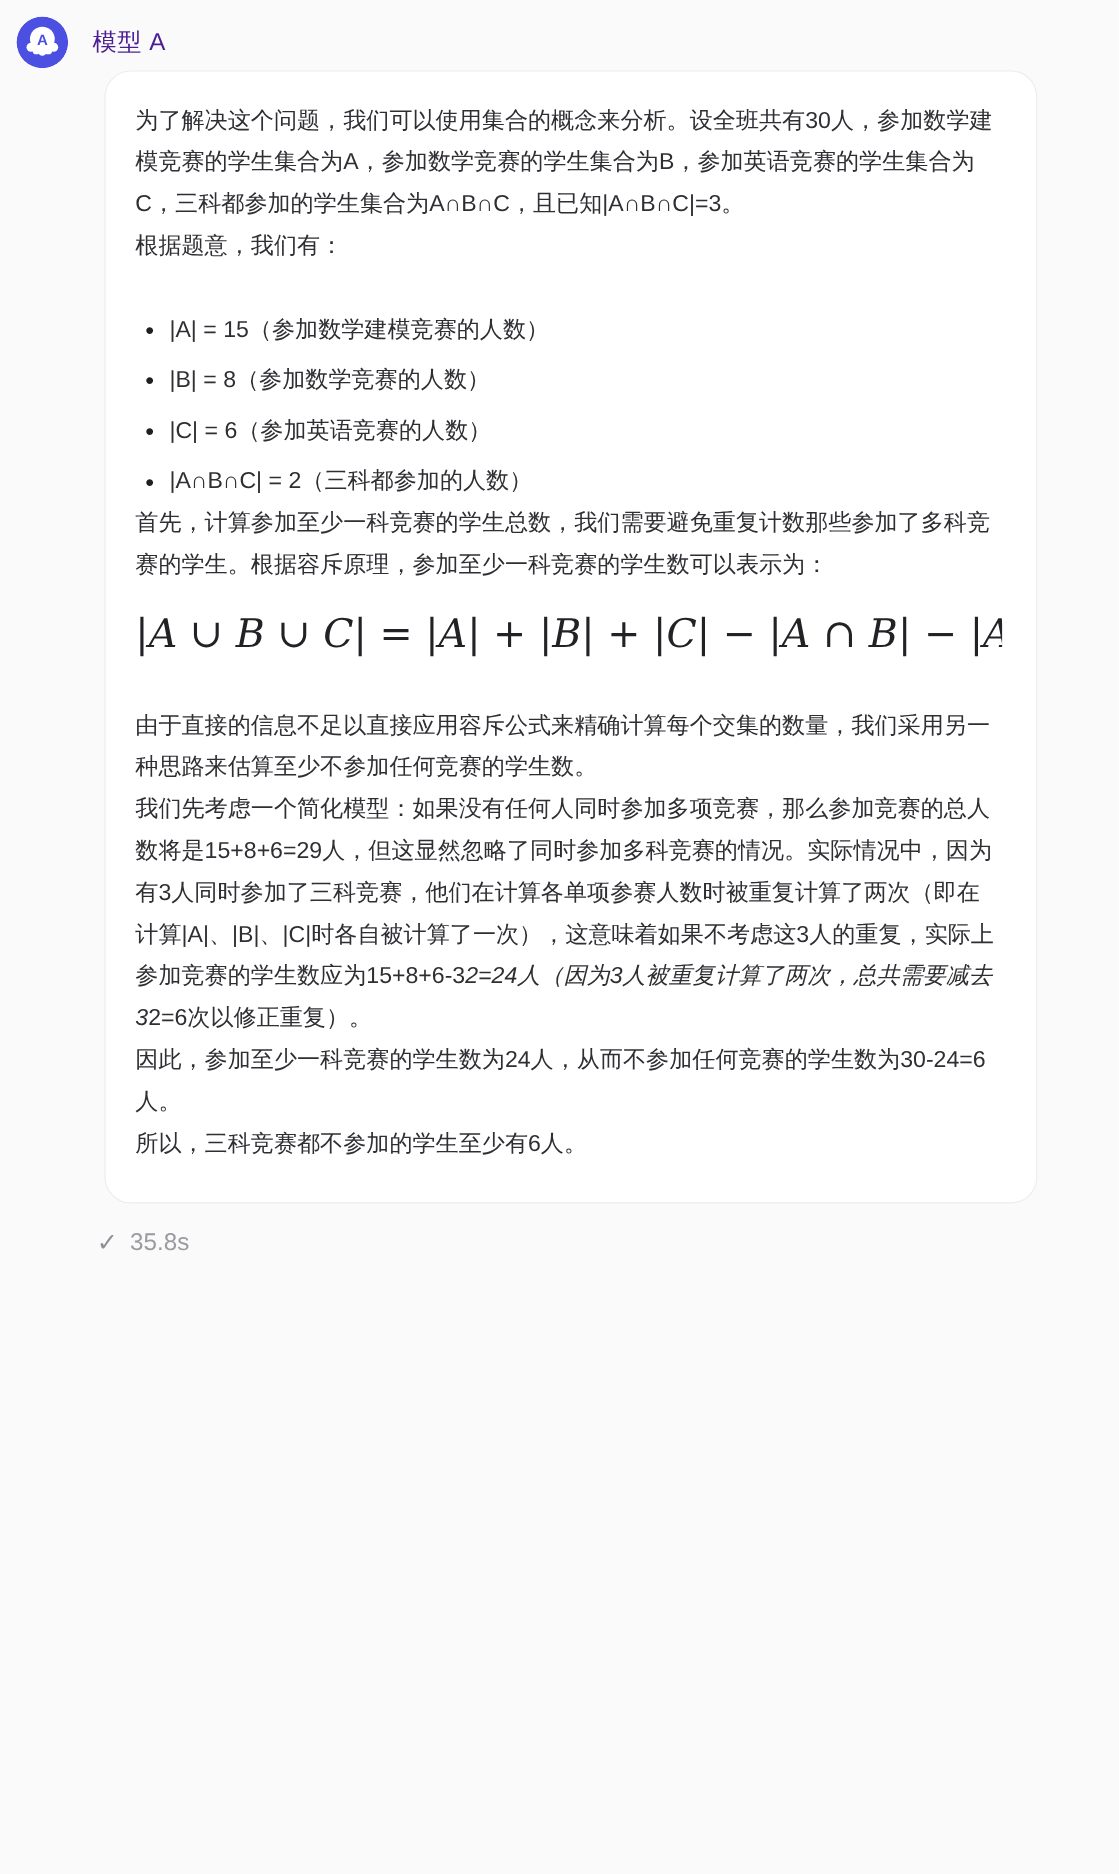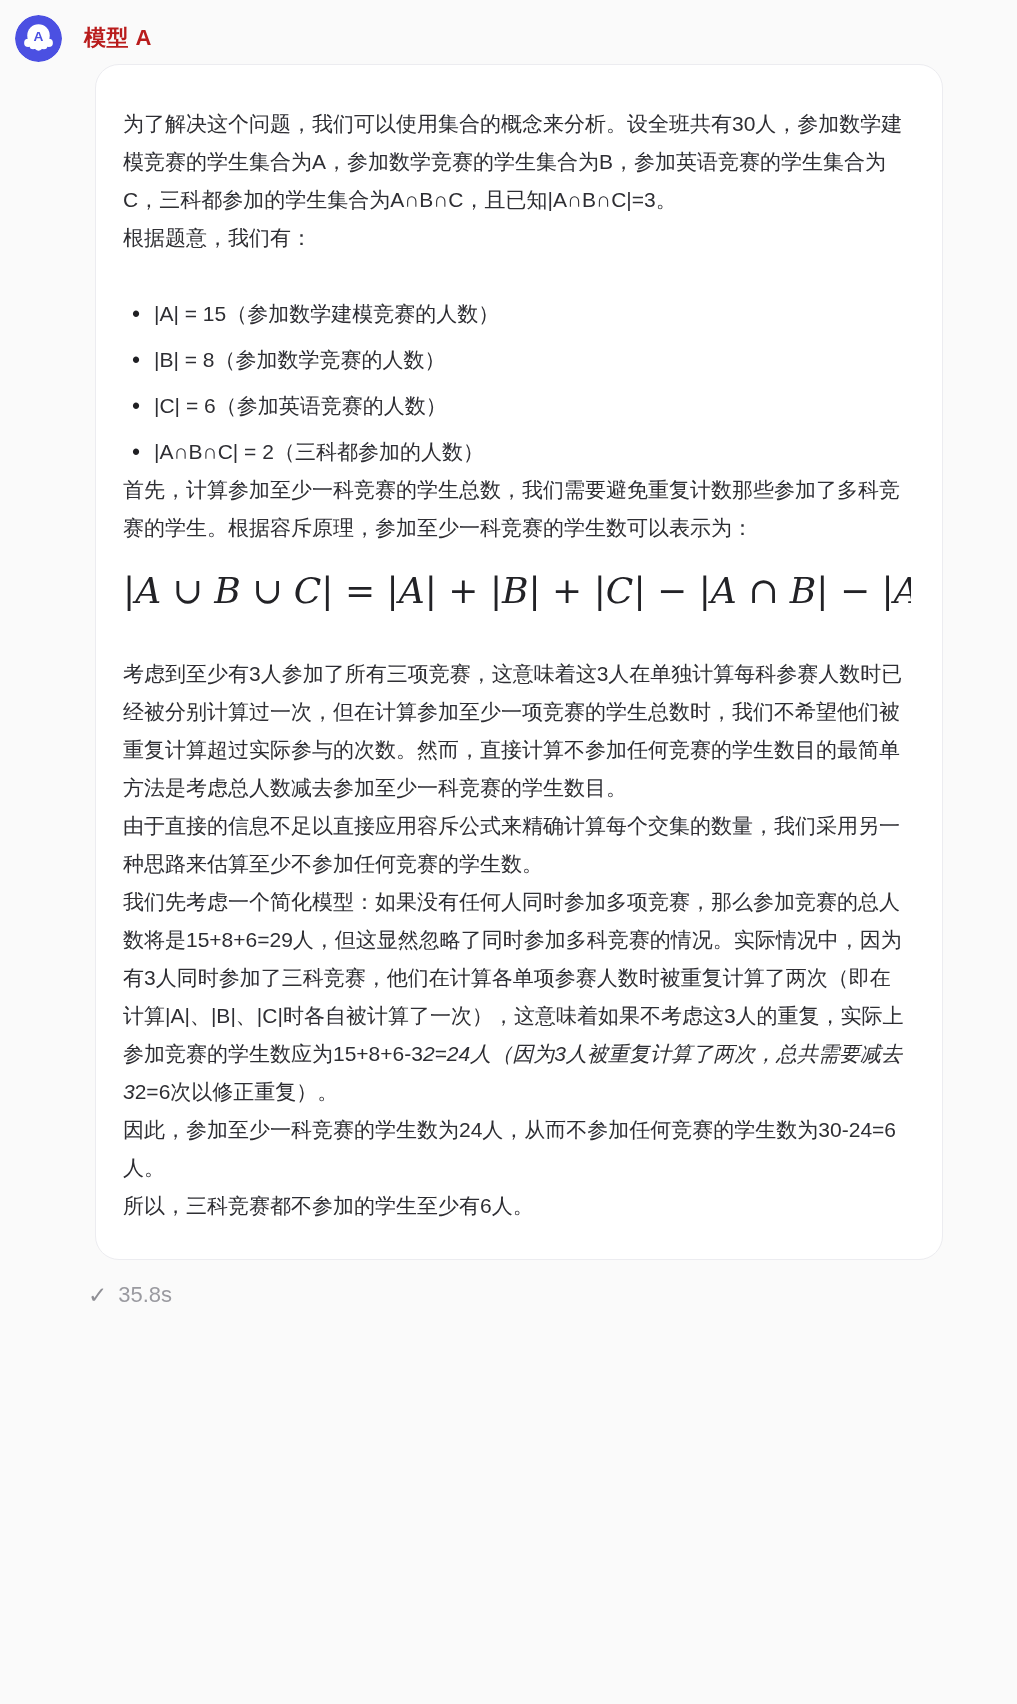--- a/index.html
+++ b/index.html
@@ -17,31 +17,31 @@
     padding: 14px 0 0 15px;
     height: 62px;
   }
   .avatar {
     width: 47px; height: 47px;
     border-radius: 50%;
     flex: 0 0 auto;
   }
   .model-name {
     font-size: 22px;
-    font-weight: 700;
-    color: #b91c1c;
+    font-weight: 400;
+    color: #4c1d95;
     letter-spacing: 0.5px;
   }
   .bubble {
     margin: 2px 0 0 95px;
     width: 848px;
     background: #ffffff;
     border: 1px solid #ececf0;
     border-radius: 24px;
-    padding: 40px 31px 34px 27px;
+    padding: 26px 31px 34px 27px;
     font-size: 21px;
     line-height: 38px;
   }
   .bubble p { }
   .bubble p:first-child { margin-top: 0; }
   ul.points {
     list-style: none;
     margin-top: 38px;
   }
   ul.points li {
@@ -113,21 +113,20 @@
     <li>|B| = 8（参加数学竞赛的人数）</li>
     <li>|C| = 6（参加英语竞赛的人数）</li>
     <li>|A∩B∩C| = 2（三科都参加的人数）</li>
   </ul>
 
   <p>首先，计算参加至少一科竞赛的学生总数，我们需要避免重复计数那些参加了多科竞赛的学生。根据容斥原理，参加至少一科竞赛的学生数可以表示为：</p>
 
   <div class="formula"><span>|</span><span class="mvar">A</span><span> </span><span>∪</span><span> </span><span class="mvar">B</span><span> </span><span>∪</span><span> </span><span class="mvar">C</span><span>|</span><span> </span><span>=</span><span> </span><span>|</span><span class="mvar">A</span><span>|</span><span> </span><span>+</span><span> </span><span>|</span><span class="mvar">B</span><span>|</span><span> </span><span>+</span><span> </span><span>|</span><span class="mvar">C</span><span>|</span><span> </span><span>−</span><span> </span><span>|</span><span class="mvar">A</span><span> </span><span>∩</span><span> </span><span class="mvar">B</span><span>|</span><span> </span><span>−</span><span> </span><span>|</span><span class="mvar">A</span><span> </span><span>∩</span><span> </span><span class="mvar">C</span><span>|</span><span> </span><span>−</span><span> </span><span>|</span><span class="mvar">B</span></div>
 
 
-  <p>考虑到至少有3人参加了所有三项竞赛，这意味着这3人在单独计算每科参赛人数时已经被分别计算过一次，但在计算参加至少一项竞赛的学生总数时，我们不希望他们被重复计算超过实际参与的次数。然而，直接计算不参加任何竞赛的学生数目的最简单方法是考虑总人数减去参加至少一科竞赛的学生数目。</p>
 
   <p>由于直接的信息不足以直接应用容斥公式来精确计算每个交集的数量，我们采用另一种思路来估算至少不参加任何竞赛的学生数。</p>
 
   <p><span>我们先考虑一个简化模型：如果没有任何人同时参加多项竞赛，那么参加竞赛的总人数将是15+8+6=29人，但这显然忽略了同时参加多科竞赛的情况。实际情况中，因为有3人同时参加了三科竞赛，他们在计算各单项参赛人数时被重复计算了两次（即在计算|A|、|B|、|C|时各自被计算了一次），这意味着如果不考虑这3人的重复，实际上参加竞赛的学生数应为15+8+6-3</span><span class="it">2=24人（因为3人被重复计算了两次，总共需要减去3</span><span>2=6次以修正重复）。</span></p>
 
   <p>因此，参加至少一科竞赛的学生数为24人，从而不参加任何竞赛的学生数为30-24=6人。</p>
 
   <p>所以，三科竞赛都不参加的学生至少有6人。</p>
 </div>
 

